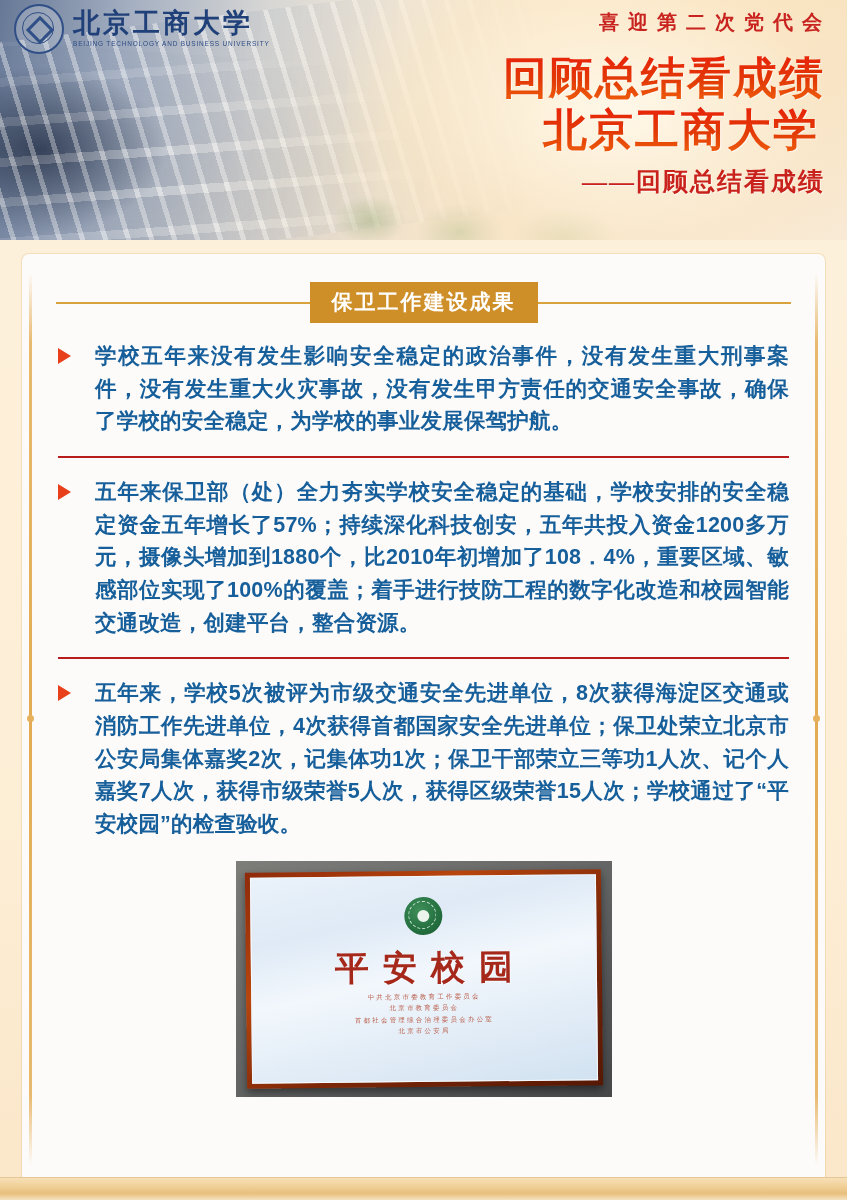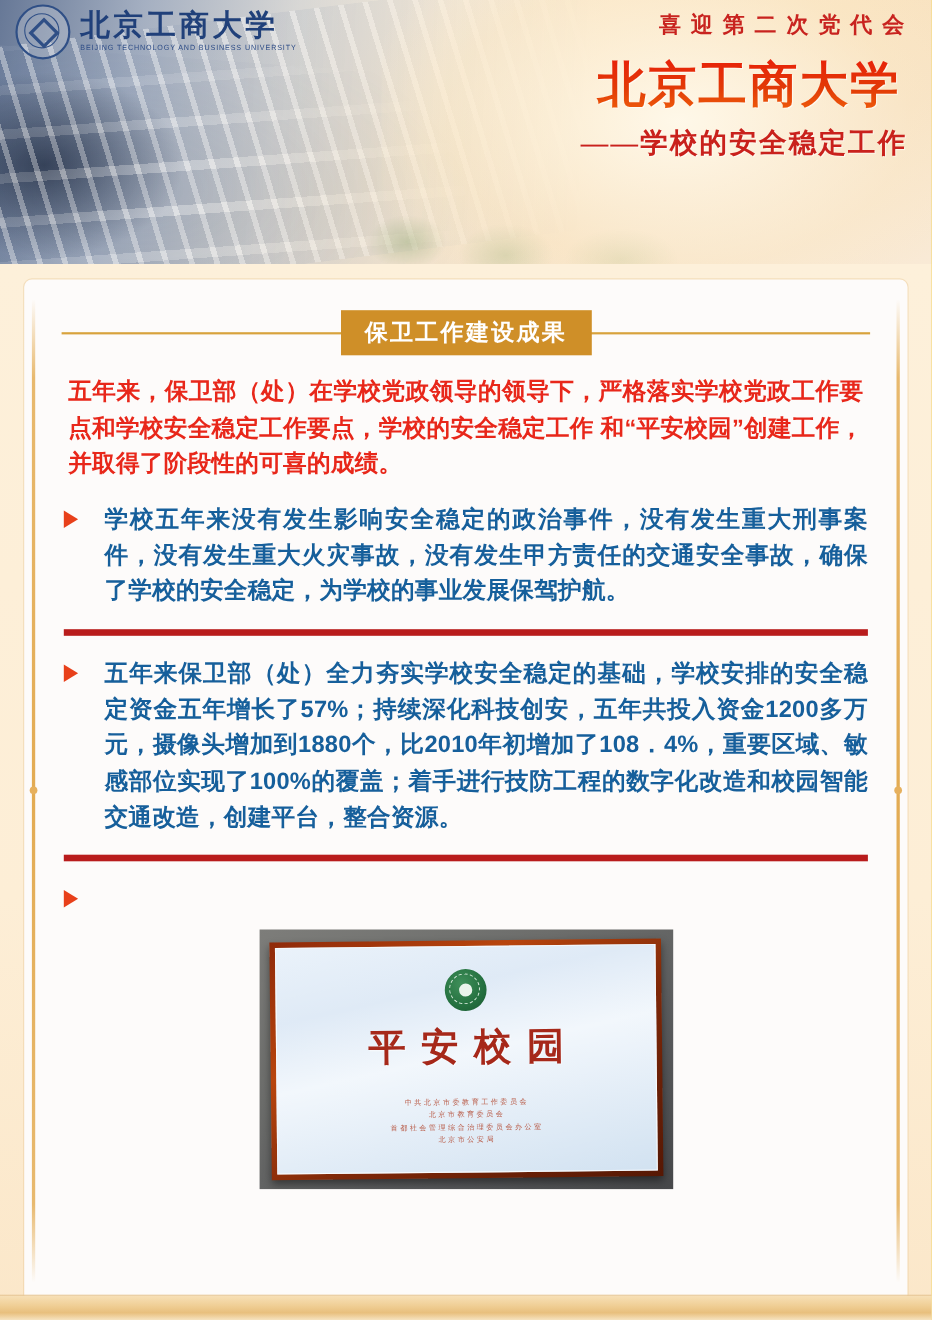--- a/index.html
+++ b/index.html
@@ -8,21 +8,21 @@
     background: #ffffff;
   }
   body {
     font-family: "Liberation Sans", "DejaVu Sans", sans-serif;
   }
   #poster {
     position: relative;
     width: 847px;
     height: 1200px;
     overflow: hidden;
-    background: #eab308;
+    background: #0f172a;
   }
 
   
   .header {
     position: relative;
     width: 847px;
     height: 240px;
     overflow: hidden;
     background: linear-gradient(160deg, #fdf0d9 0%, #fbe9cd 28%, #f9e3c0 52%, #f7e2c4 72%, #f9ead6 100%);
   }
@@ -281,21 +281,21 @@
 
   
   .bullets { margin: 0 36px 0 36px; }
   .bullet {
     display: flex;
     align-items: flex-start;
     gap: 24px;
     padding: 18px 0 18px 0;
     position: relative;
   }
-  .bullet + .bullet { border-top: 6px solid #b91c1c; }
+  .bullet + .bullet { border-top: 2px solid #b91c1c; }
   .bullet-marker {
     flex: none;
     width: 0;
     height: 0;
     margin-top: 8px;
     border-left: 13px solid #e8401a;
     border-top: 8px solid transparent;
     border-bottom: 8px solid transparent;
   }
   .bullet-text {
@@ -382,21 +382,20 @@
     margin-top: 10px;
     font-family: "Liberation Serif", "DejaVu Serif", serif;
     font-weight: bold;
     font-size: 34px;
     letter-spacing: 14px;
     text-indent: 14px;
     color: #a6281a;
     text-shadow: 1px 1px 0 rgba(255,255,255,.5);
   }
   .plaque-sign {
-    margin-top: 22px;
     text-align: center;
     color: #b5503a;
     font-family: "Liberation Serif", "DejaVu Serif", serif;
     font-size: 6.5px;
     line-height: 1.75;
     letter-spacing: 2.2px;
     opacity: .92;
   }
 
   
@@ -424,56 +423,57 @@
       <div class="logo-seal"></div>
       <div class="logo-text">
         <div class="logo-cn">北京工商大学</div>
         <div class="logo-en">BEIJING TECHNOLOGY AND BUSINESS UNIVERSITY</div>
       </div>
     </div>
 
     <div class="header-kicker">喜迎第二次党代会</div>
 
     <div class="title-block">
+      <div class="title-line">回顾总结看成绩</div>
       <div class="title-line second">北京工商大学</div>
-      <div class="subtitle-line">——学校的安全稳定工作</div>
+      <div class="subtitle-line">——回顾总结看成绩</div>
     </div>
   </div>
 
   <div class="body-area">
     <div class="card">
 
       <div class="rail left">
         <span class="rail-dot"></span>
       </div>
       <div class="rail right">
         <span class="rail-dot"></span>
       </div>
 
       <div class="section-head">
         <span class="line"></span>
         <span class="section-chip">保卫工作建设成果</span>
       </div>
 
-      <div class="intro">五年来，保卫部（处）在学校党政领导的领导下，严格落实学校党政工作要点和学校安全稳定工作要点，学校的安全稳定工作 和“平安校园”创建工作，并取得了阶段性的可喜的成绩。</div>
 
       <div class="bullets">
 
         <div class="bullet">
           <span class="bullet-marker"></span>
           <div class="bullet-text">学校五年来没有发生影响安全稳定的政治事件，没有发生重大刑事案件，没有发生重大火灾事故，没有发生甲方责任的交通安全事故，确保了学校的安全稳定，为学校的事业发展保驾护航。</div>
         </div>
 
         <div class="bullet">
           <span class="bullet-marker"></span>
           <div class="bullet-text">五年来保卫部（处）全力夯实学校安全稳定的基础，学校安排的安全稳定资金五年增长了57%；持续深化科技创安，五年共投入资金1200多万元，摄像头增加到1880个，比2010年初增加了108．4%，重要区域、敏感部位实现了100%的覆盖；着手进行技防工程的数字化改造和校园智能交通改造，创建平台，整合资源。</div>
         </div>
 
         <div class="bullet">
           <span class="bullet-marker"></span>
+          <div class="bullet-text">五年来，学校5次被评为市级交通安全先进单位，8次获得海淀区交通或消防工作先进单位，4次获得首都国家安全先进单位；保卫处荣立北京市公安局集体嘉奖2次，记集体功1次；保卫干部荣立三等功1人次、记个人嘉奖7人次，获得市级荣誉5人次，获得区级荣誉15人次；学校通过了“平安校园”的检查验收。</div>
         </div>
 
       </div>
 
       <div class="plaque-wrap">
         <div class="plaque">
           <div class="plaque-face">
             <div class="plaque-emblem"></div>
             <div class="plaque-title">平安校园</div>
             <div class="plaque-sign">

